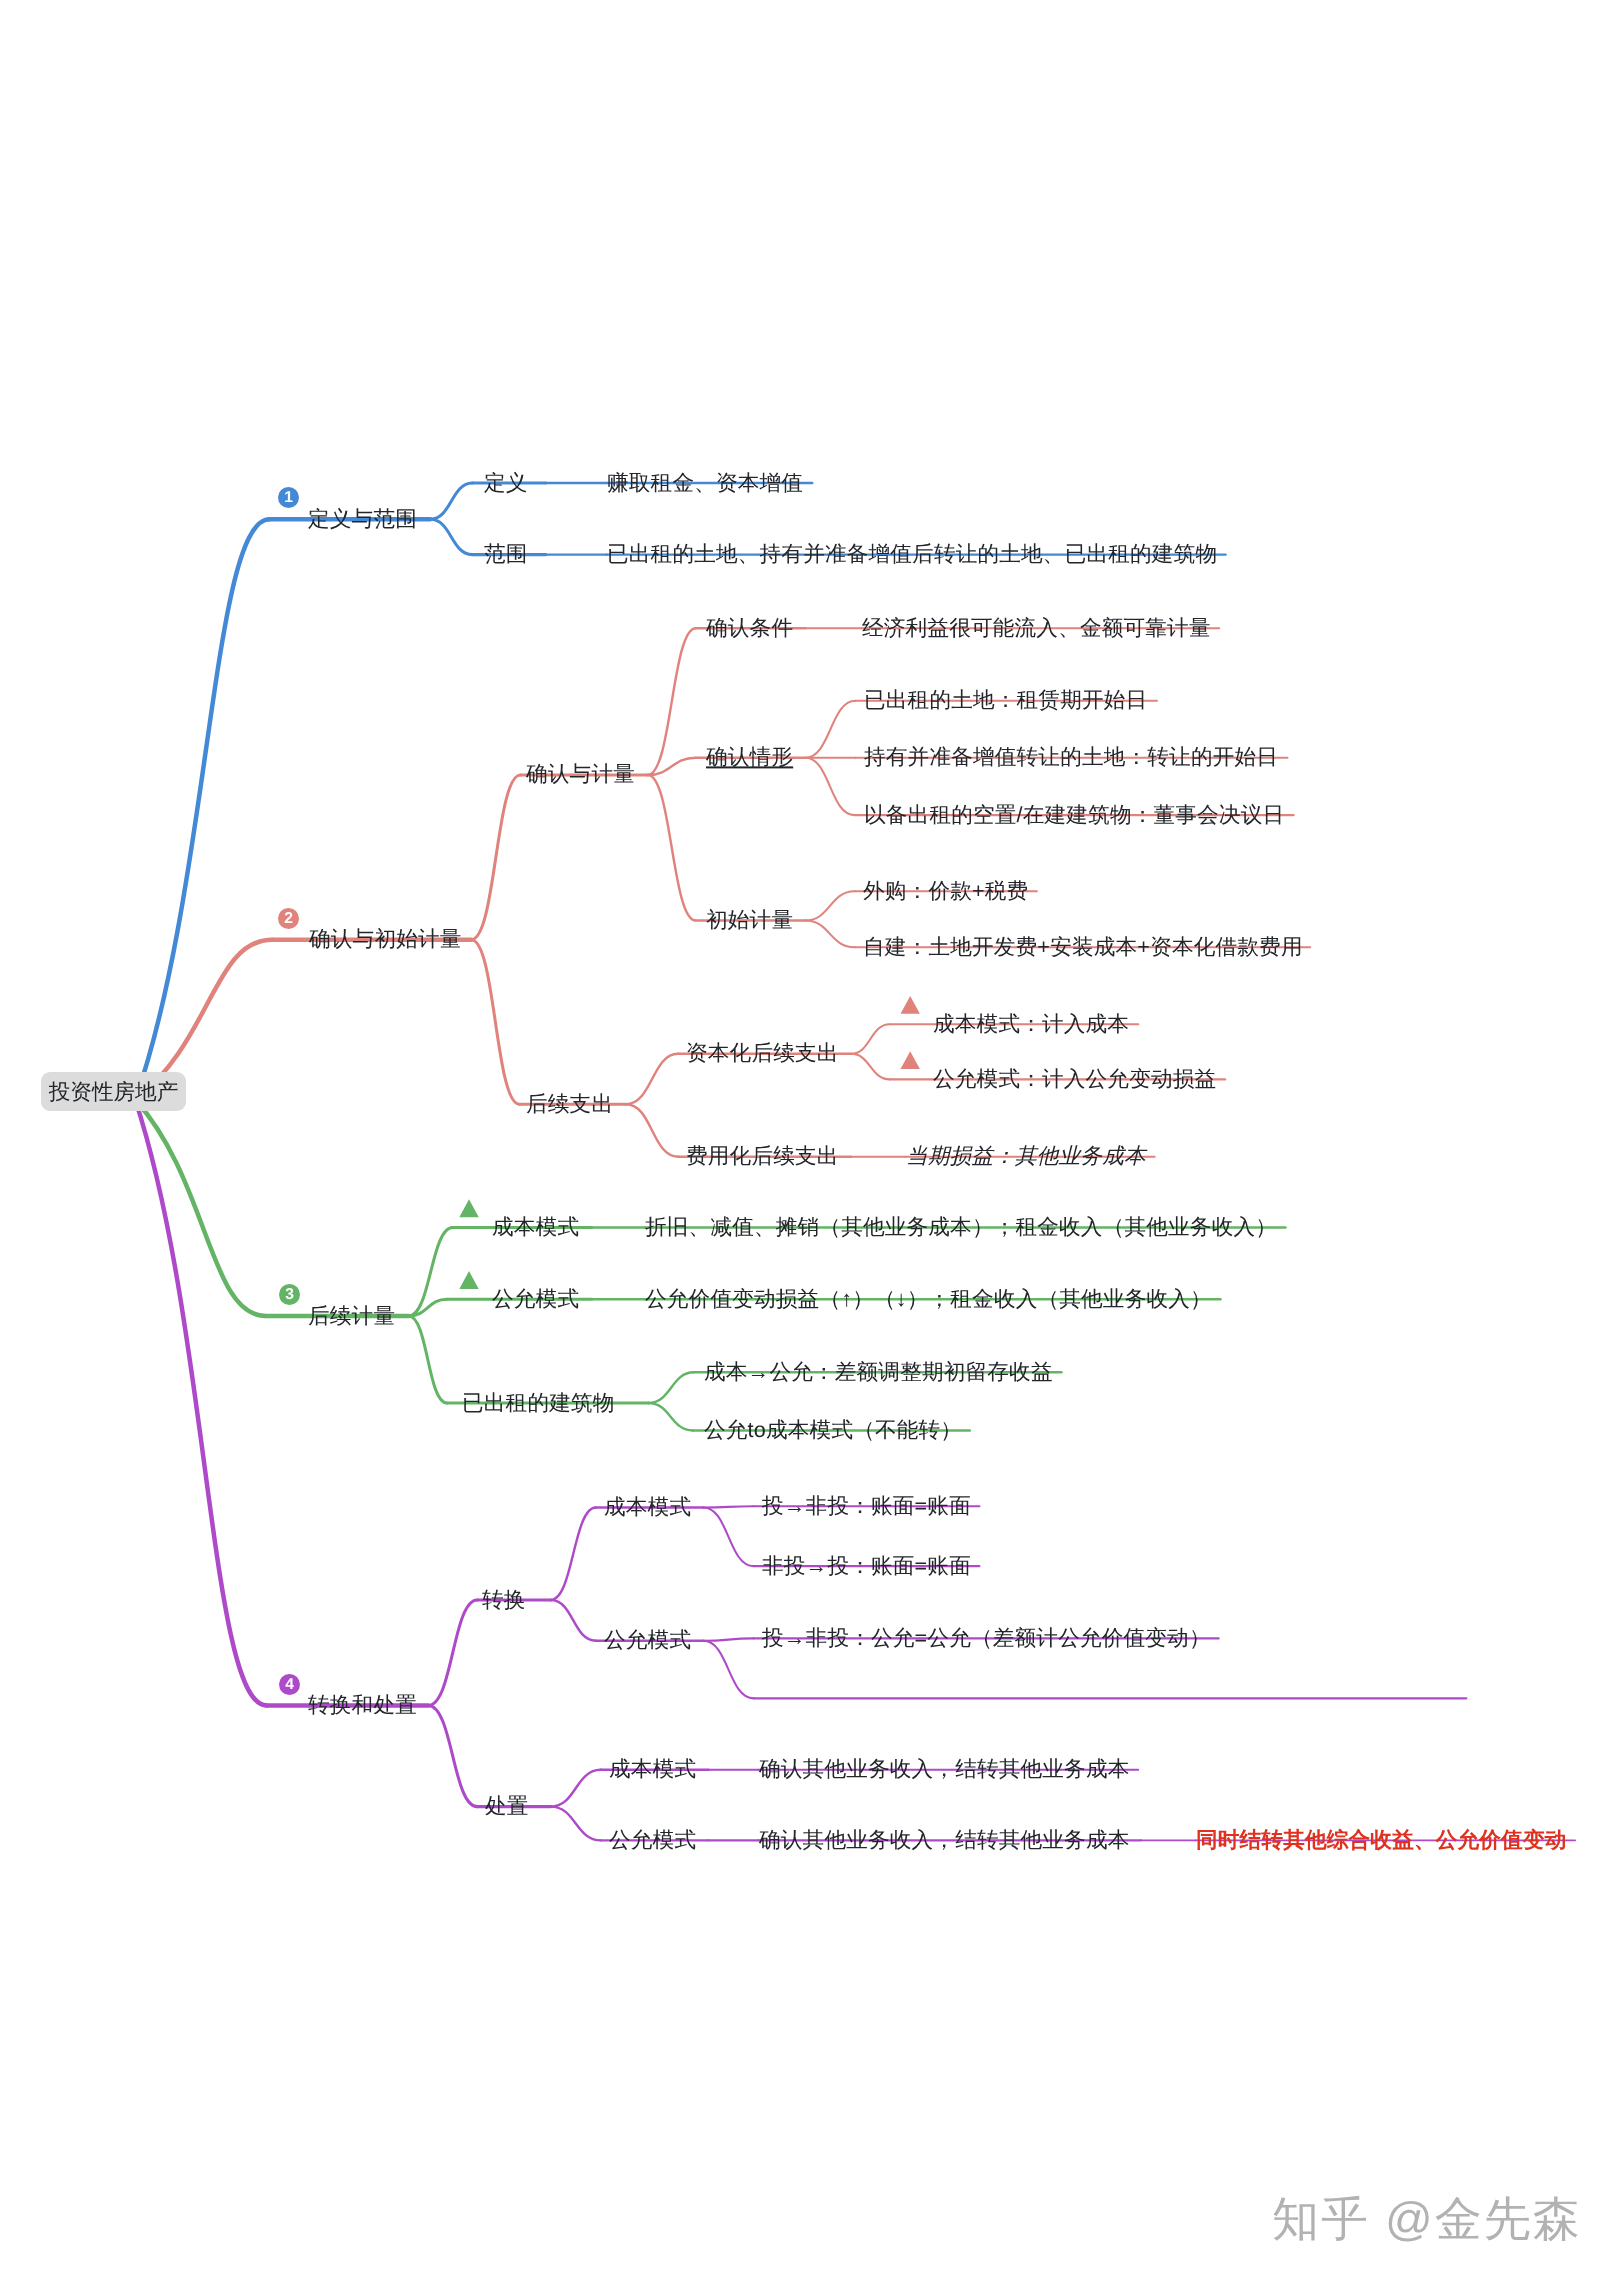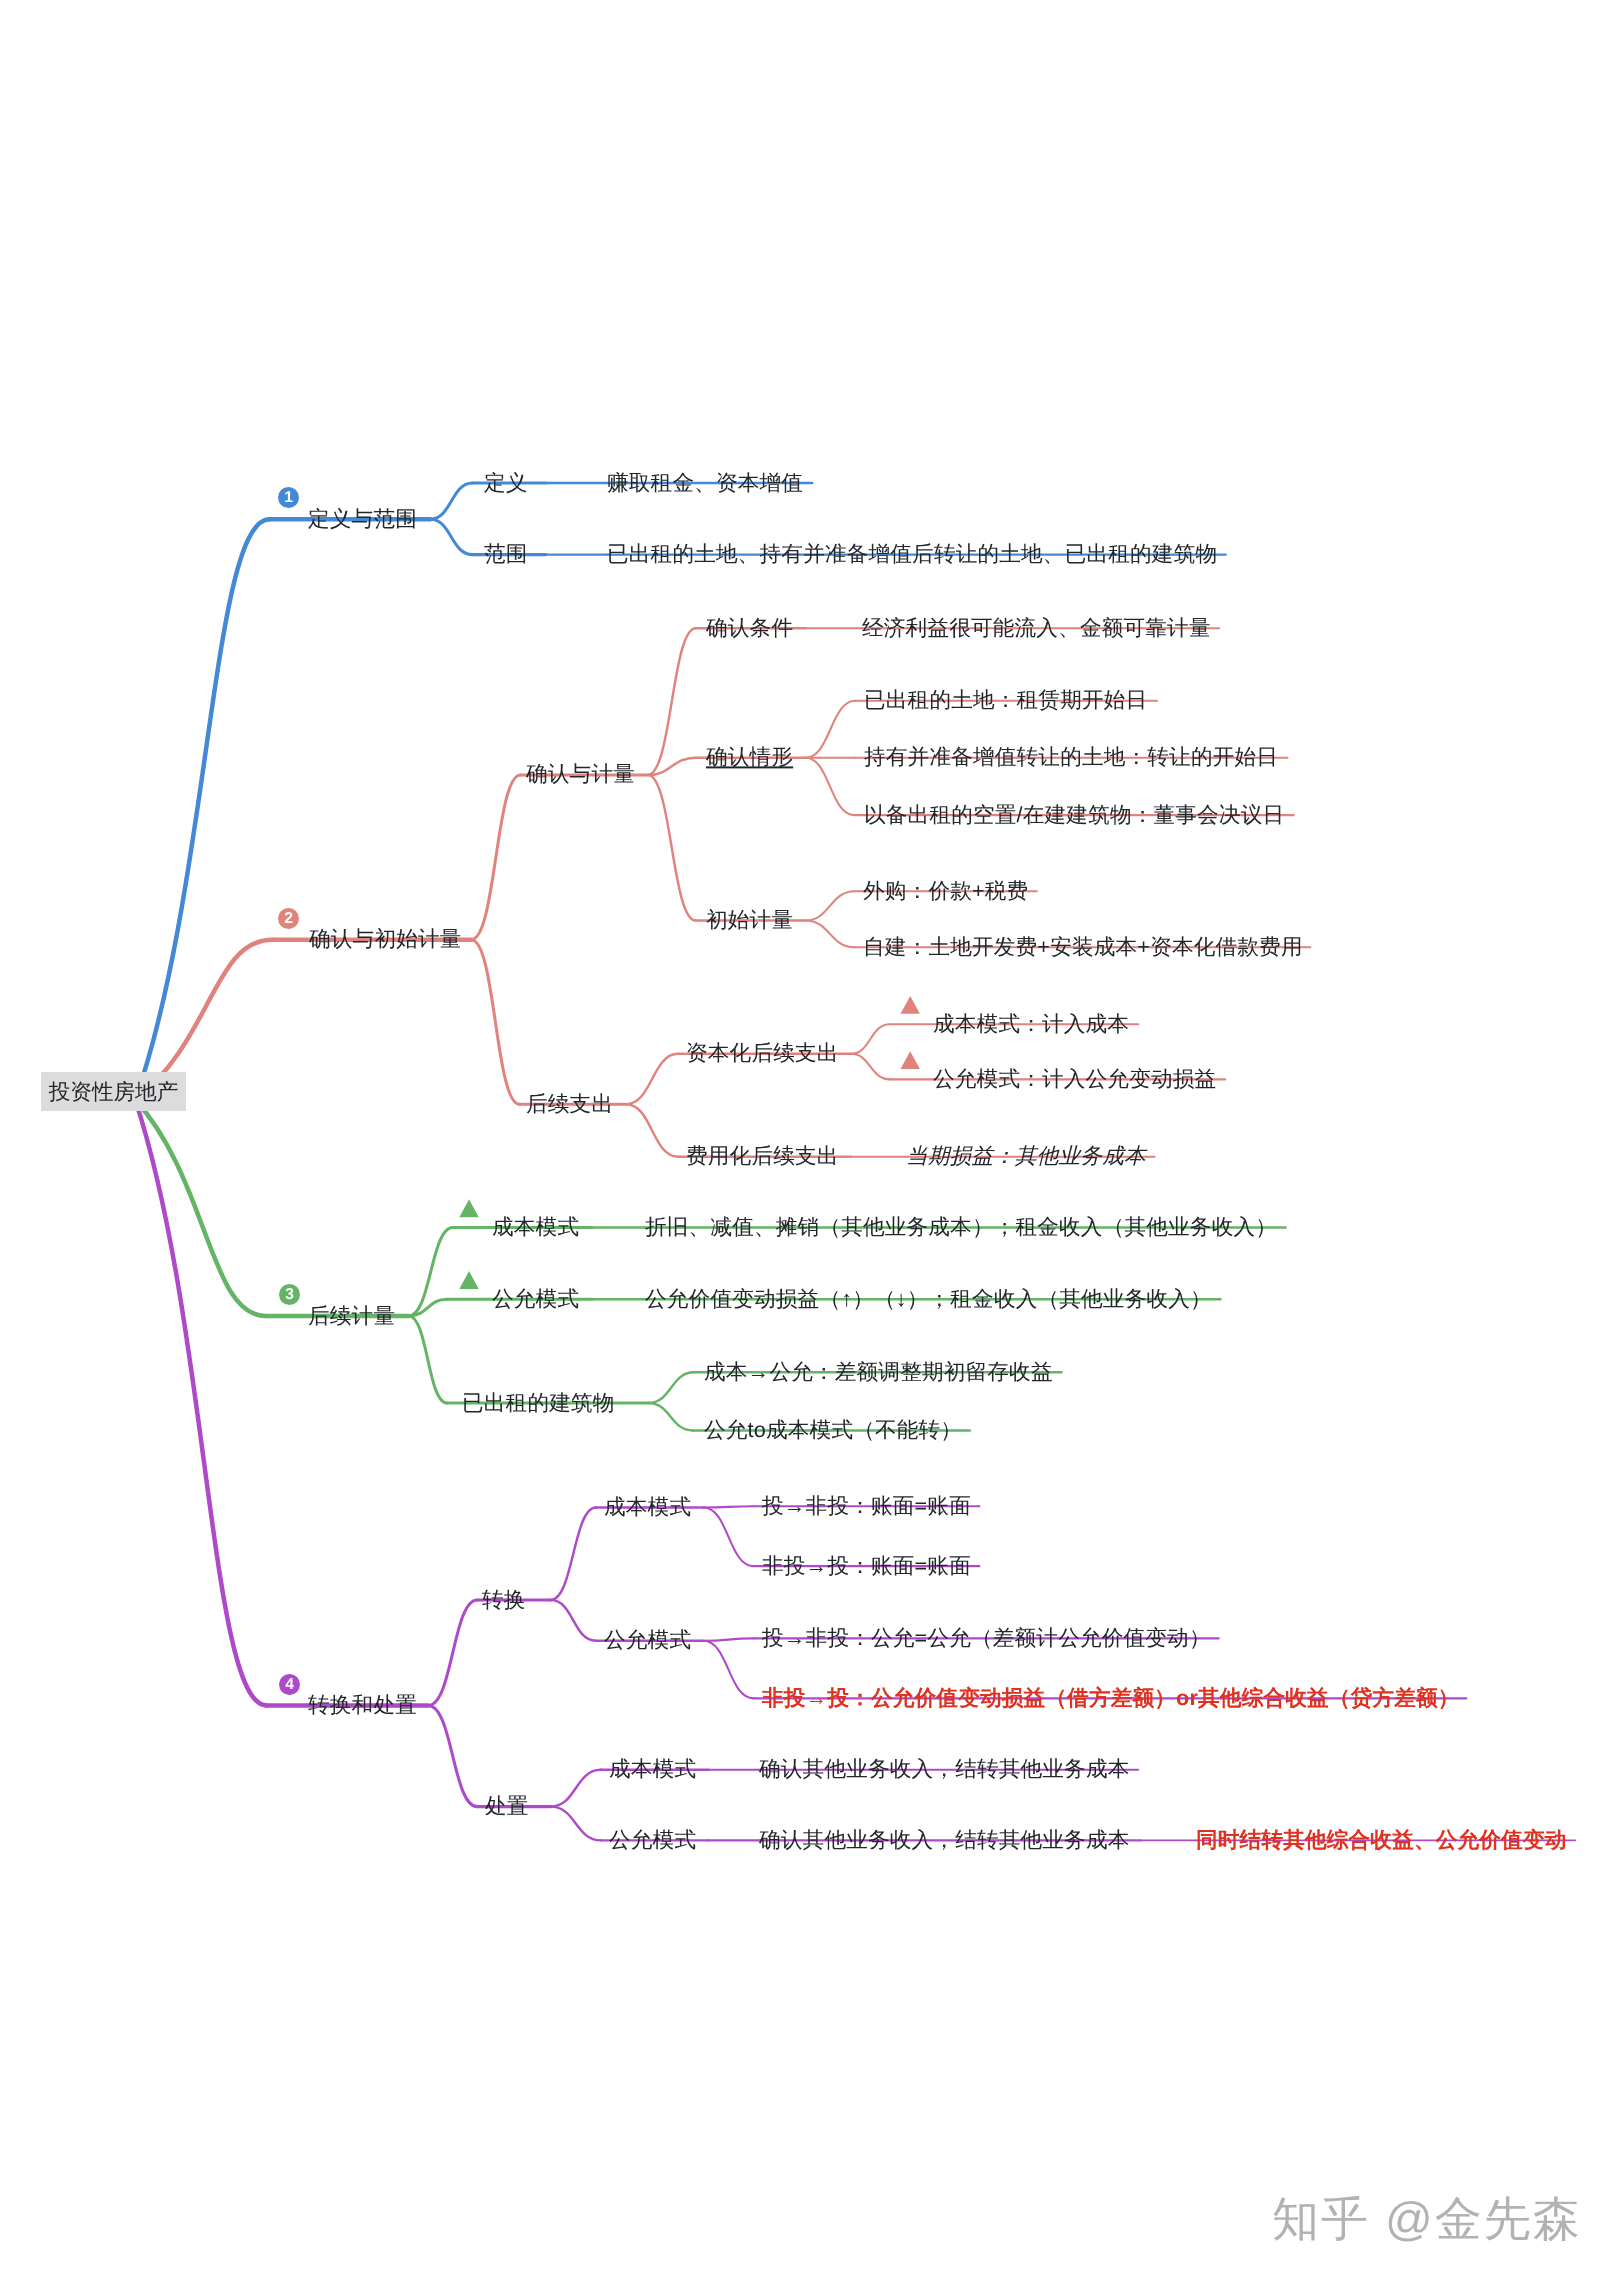--- a/index.html
+++ b/index.html
@@ -5,21 +5,21 @@
 <style>
   html,body{margin:0;padding:0;background:#ffffff;
     -webkit-font-smoothing:antialiased;
     text-rendering:geometricPrecision;}
   #page{position:relative;width:1615px;height:2286px;background:#ffffff;overflow:hidden;
         font-family:"Liberation Sans",sans-serif;}
   svg#wires{position:absolute;z-index:1;left:0;top:0;width:1615px;height:2286px;}
   .node-text{position:absolute;z-index:3;white-space:nowrap;color:#22252a;font-size:21.6px;line-height:1;
              letter-spacing:0.2px;transform:translateY(-100%);}
   .node-text.bold-red{color:#e0301e;font-weight:700;}
-  #root-node{position:absolute;z-index:5;background:#dcdcdc;border-radius:1px;color:#22252a;
+  #root-node{position:absolute;z-index:5;background:#dcdcdc;border-radius:9px;color:#22252a;
              font-size:21.6px;line-height:1;white-space:nowrap;display:flex;align-items:center;
              justify-content:center;}
   .badge{position:absolute;z-index:4;border-radius:50%;color:#fff;font-size:15.7px;line-height:1;
          display:flex;align-items:center;justify-content:center;font-weight:600;}
   #watermark{position:absolute;z-index:2;color:#c8ccd0;font-size:47px;white-space:nowrap;letter-spacing:2px;text-align:center;}
 </style>
 <style>.node-text{color:#22252a;margin-top:20px;}.node-text.bold-red{color:#e0301e;}#root-node{color:#22252a;background:#dcdcdc;}#watermark{color:#b2b2b2;}</style></head>
 <body style="background: rgb(255, 255, 255);">
 
 <div id="page" style="background: rgb(255, 255, 255);">
@@ -154,21 +154,20 @@
     <div class="node-text" style="left: 704px; top: 1363px;">成本→公允：差额调整期初留存收益</div>
     <div class="node-text" style="left: 704px; top: 1421px;">公允to成本模式（不能转）</div>
     <div class="badge" style="left: 279px; top: 1674px; width: 21px; height: 21px; background: rgb(174, 74, 201);">4</div>
     <div class="node-text" style="left: 308px; top: 1696px;">转换和处置</div>
     <div class="node-text" style="left: 482px; top: 1591px;">转换</div>
     <div class="node-text" style="left: 604px; top: 1498px;">成本模式</div>
     <div class="node-text" style="left: 762px; top: 1497px;">投→非投：账面=账面</div>
     <div class="node-text" style="left: 762px; top: 1557px;">非投→投：账面=账面</div>
     <div class="node-text" style="left: 604px; top: 1631px;">公允模式</div>
     <div class="node-text" style="left: 762px; top: 1629px;">投→非投：公允=公允（差额计公允价值变动）</div>
-    <div class="node-text bold-red" style="left: 762px; top: 1689px;">非投→投：公允价值变动损益（借方差额）or其他综合收益（贷方差额）</div>
     <div class="node-text" style="left: 485px; top: 1797px;">处置</div>
     <div class="node-text" style="left: 609px; top: 1760px;">成本模式</div>
     <div class="node-text" style="left: 759px; top: 1760px;">确认其他业务收入，结转其他业务成本</div>
     <div class="node-text" style="left: 609px; top: 1831px;">公允模式</div>
     <div class="node-text" style="left: 759px; top: 1831px;">确认其他业务收入，结转其他业务成本</div>
     <div class="node-text bold-red" style="left: 1196px; top: 1831px;">同时结转其他综合收益、公允价值变动</div>
     <div id="watermark" style="left: 1272px; top: 2188px; color: rgb(178, 178, 178);">知乎 @金先森</div>
   </div>
 
 

